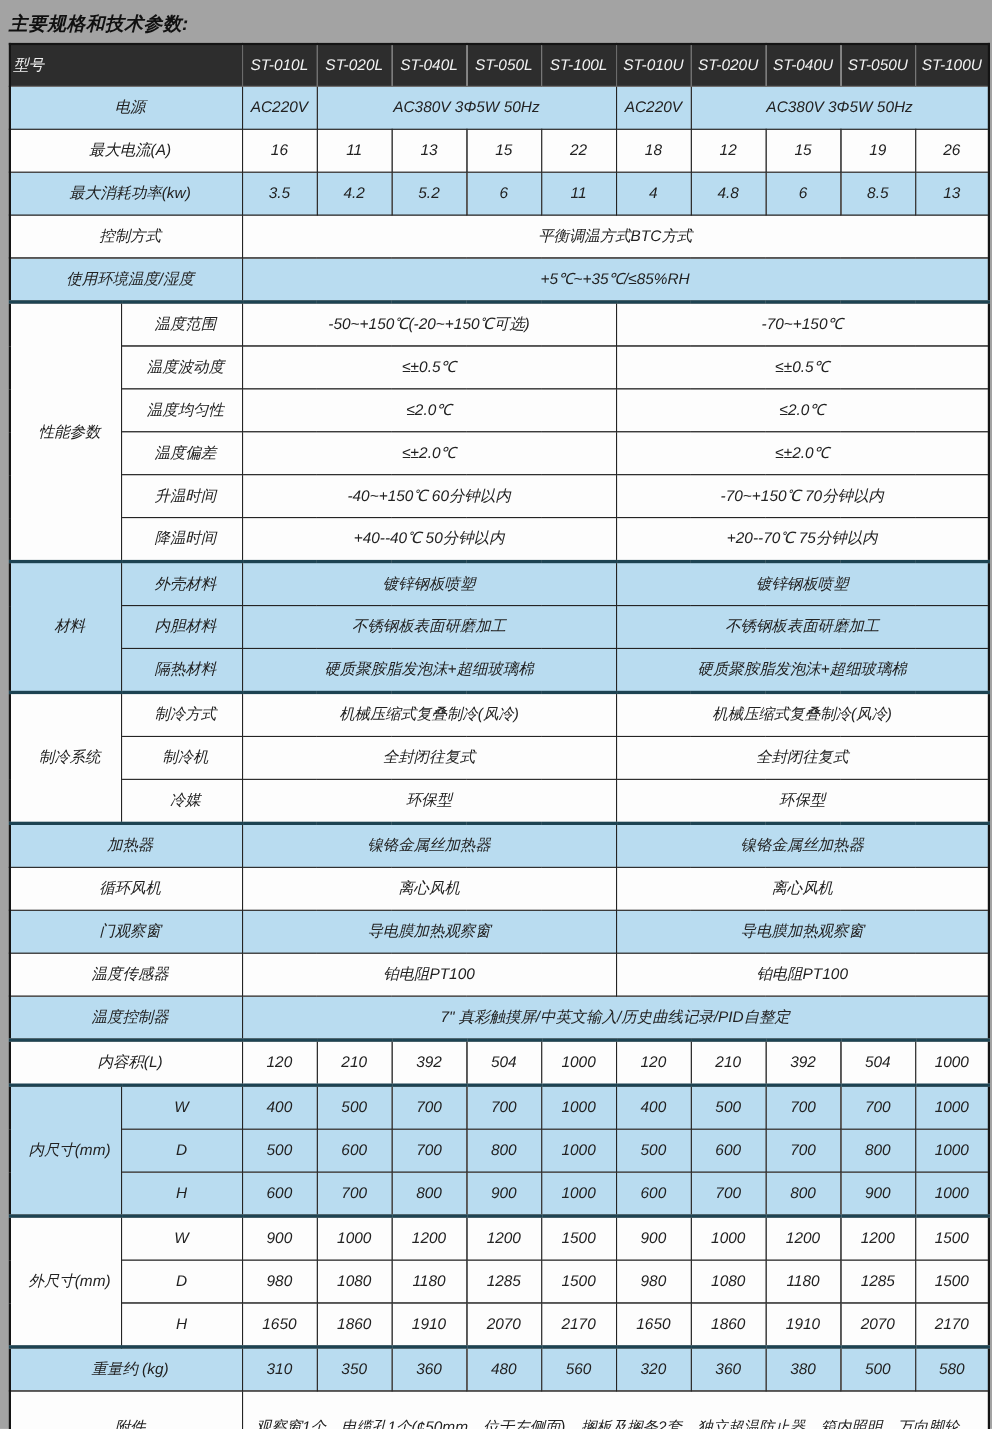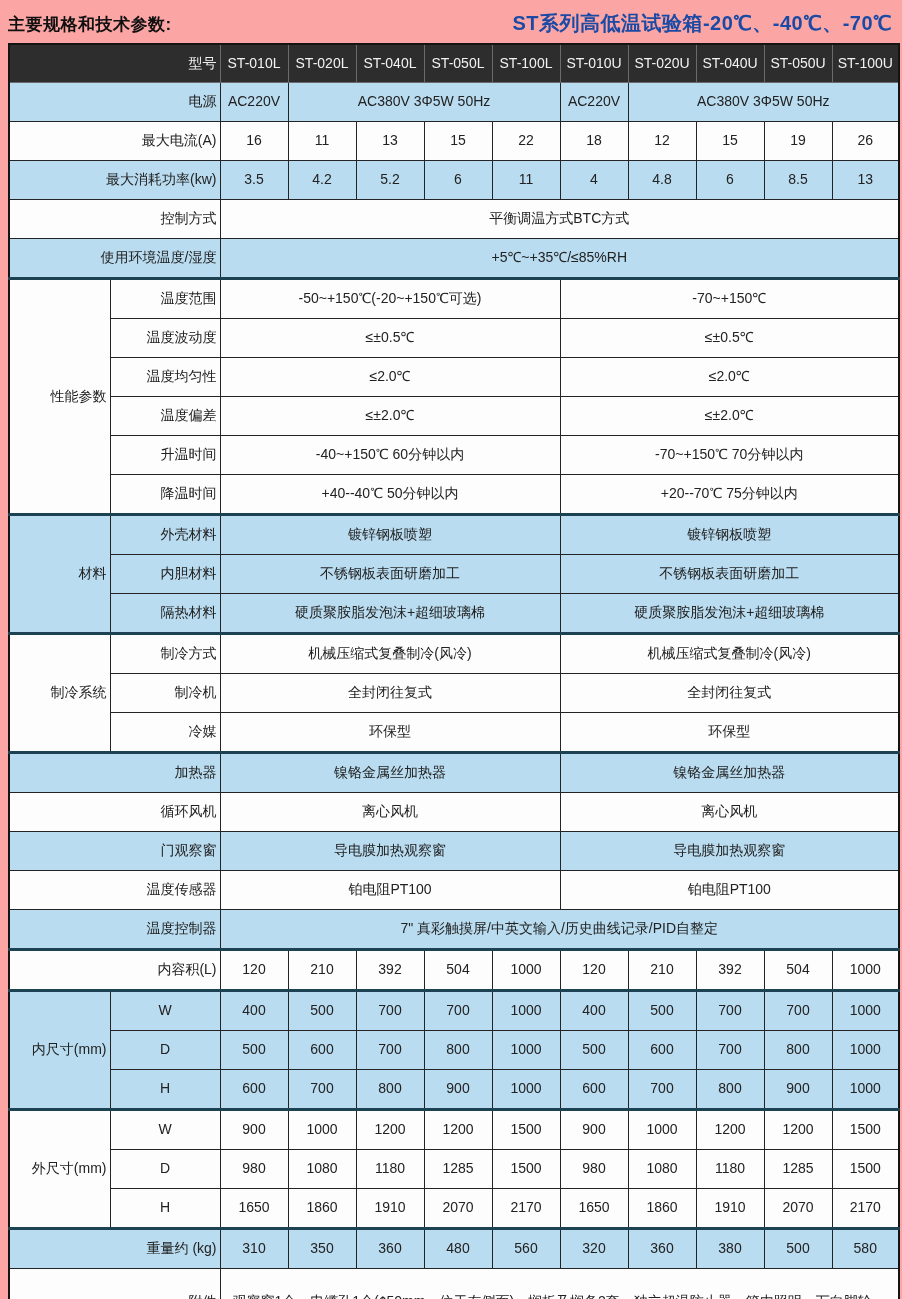--- a/index.html
+++ b/index.html
@@ -1,18 +1,18 @@
 <!DOCTYPE html>
 <html><head>
 <meta charset="utf-8">
 <style>
   html,body { margin:0; padding:0; background:#ffffff; }
   .page {
-    position:relative; width:902px; height:1299px; background:#fca5a5;
-    font-family:"Liberation Sans", sans-serif; overflow:hidden;
+    position:relative; width:902px; height:1299px; background:#a3a3a3;
+    font-family:"Liberation Sans", sans-serif; overflow:hidden;font-style:italic;
   }
   .titlebar {
     display:flex; justify-content:space-between; align-items:baseline;
     padding:10px 10px 6px 8px;
   }
   .title-left  { font-size:17px; font-weight:bold; color:#101010; letter-spacing:.5px; }
   .title-right { font-size:20px; font-weight:bold; color:#1a4aa4; letter-spacing:.5px; }
 
   table.spec {
     border-collapse:collapse; table-layout:fixed;
@@ -24,36 +24,35 @@
     border:1.8px solid #242424;
     font-size:14px; color:#222; font-weight:500;
     height:36px; padding:1px 3px; text-align:center;
     overflow:hidden; line-height:1.25;
   }
   .spec th {
     background:#2d2d2d; color:#f2f2f2; border-color:#6b6b6b;
     font-weight:500; font-size:14px; height:35px;
   }
   .spec th.model-col { text-align:center; padding:1px 1px;margin-top:12px; }
-  .spec th.first { text-align:right; padding-left:2px; }
+  .spec th.first { text-align:left; padding-left:2px; }
   tr.blue  td { background:#b9dcf0; }
   tr.white td { background:#fdfdfd; }
-  td.label, td.group, td.sub { text-align:right; padding-left:10px; }
+  td.label, td.group, td.sub { text-align:center; padding-left:10px; }
   td.a-center { text-align:center; padding-left:3px; }
   td.a-left   { text-align:left; padding:4px 10px 4px 12px; }
   tr.sep td { border-top:3.5px solid #1d4352; }
   tr.tall td { height:58px; }
 </style>
 </head>
 <body>
 
 <div class="page">
   <div class="titlebar">
     <span class="title-left">主要规格和技术参数:</span>
-    <span class="title-right">ST系列高低温试验箱-20℃、-40℃、-70℃</span>
   </div>
 
   <table class="spec">
     <colgroup>
       <col style="width:101px">
         <col style="width:110px">
       <col style="width:68px">
         <col style="width:68px">
         <col style="width:68px">
         <col style="width:68px">

